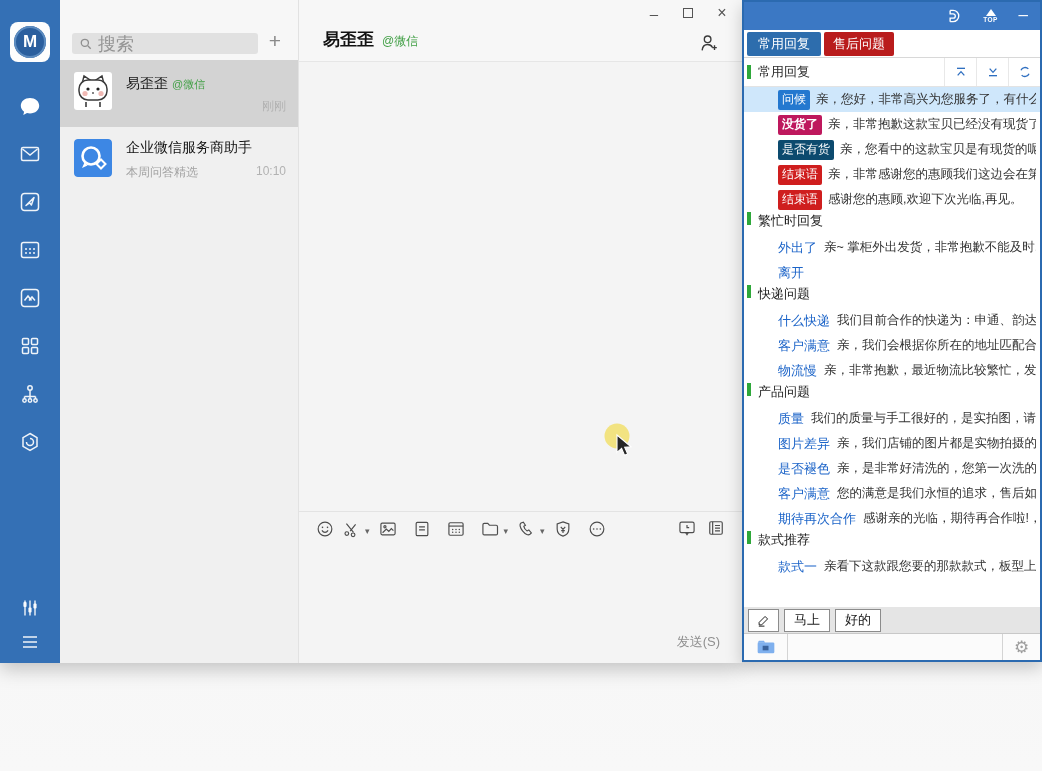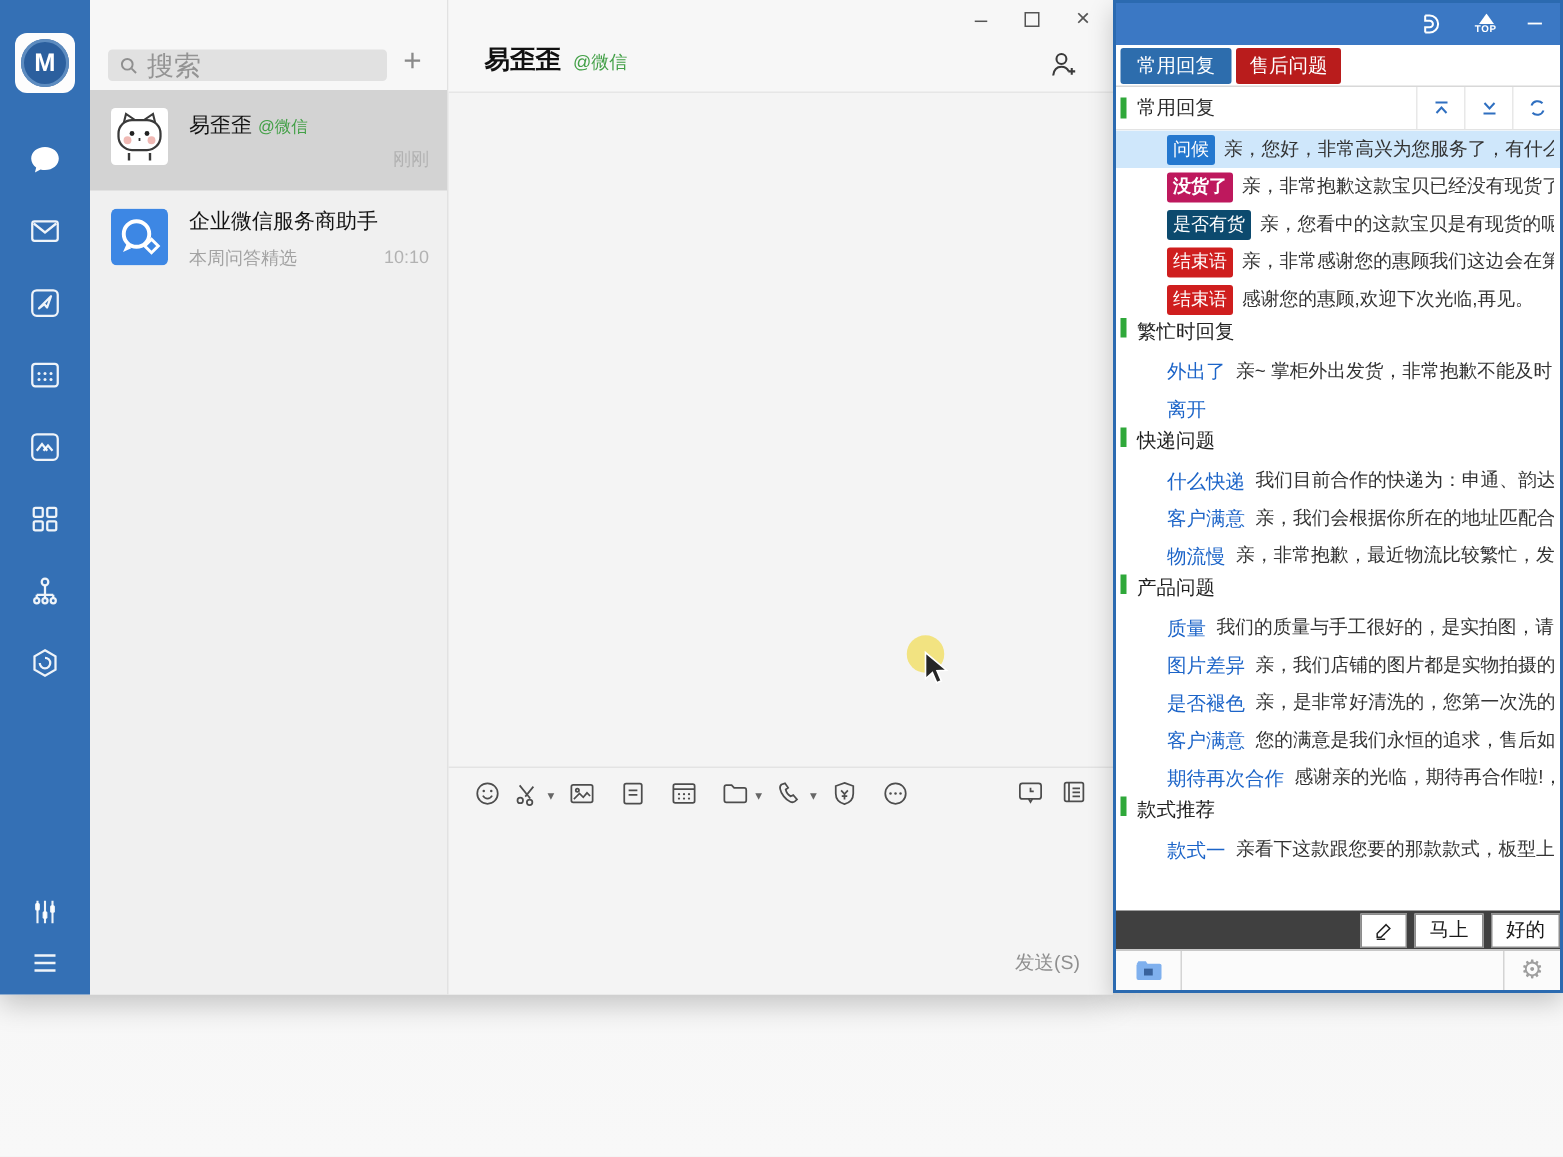--- a/index.html
+++ b/index.html
@@ -69,21 +69,21 @@
   .gh-title { font-size:13px; color:#2b2b2b; flex:1; }
   .gh-ic { width:32px; height:100%; display:flex; align-items:center; justify-content:center; border-left:1px solid #e8e8e8; color:#2f6fc0; }
   .panel-list { position:absolute; left:0; top:85px; width:296px; height:520px; overflow:hidden; background:#fff; }
   .sec-header { height:23px; display:flex; align-items:flex-start; }
   .sec-bar { width:4px; height:13px; margin:0 7px 0 3px; }
   .sec-title { font-size:13px; color:#222; }
   .reply-row { height:25px; display:flex; align-items:center; padding:0 4px 0 34px; overflow:hidden; white-space:nowrap; }
   .badge { font-size:12px; color:#fff; padding:1px 4px 2px; border-radius:2px; margin-right:6px; flex:none; }
   .linklab { font-size:13px; margin-right:7px; flex:none; }
   .reply-text { font-size:12.5px; color:#333; overflow:hidden; }
-  .quickbar { position:absolute; left:0; top:605px; width:296px; height:26px; background:#404040; display:flex; align-items:center; padding-left:4px; gap:5px;justify-content:flex-end; }
+  .quickbar { position:absolute; left:0; top:605px; width:296px; height:26px; background:#e5e5e5; display:flex; align-items:center; padding-left:4px; gap:5px; }
   .qb-btn { height:23px; background:#fff; border:1px solid #8c8c8c; font-size:13px; color:#1a1a1a; display:flex; align-items:center; justify-content:center; padding:0 9px; }
   .qb-edit { width:31px; padding:0; color:#222; }
   .bottombar { position:absolute; left:0; bottom:0; width:296px; height:27px; background:#fbfbfb; border-top:1px solid #c8c8c8; }
   .bb-folder { position:absolute; left:0; top:0; width:44px; height:26px; border-right:1px solid #d4d4d4; display:flex; align-items:center; justify-content:center; }
   .bb-gear { position:absolute; right:0; top:0; width:38px; height:26px; border-left:1px solid #d4d4d4; display:flex; align-items:center; justify-content:center; font-size:17px; color:#9e9e9e; }
 
   
   .cursor-wrap { position:absolute; left:603px; top:423px; width:42px; height:46px; pointer-events:none; }
 </style>
 </head>

